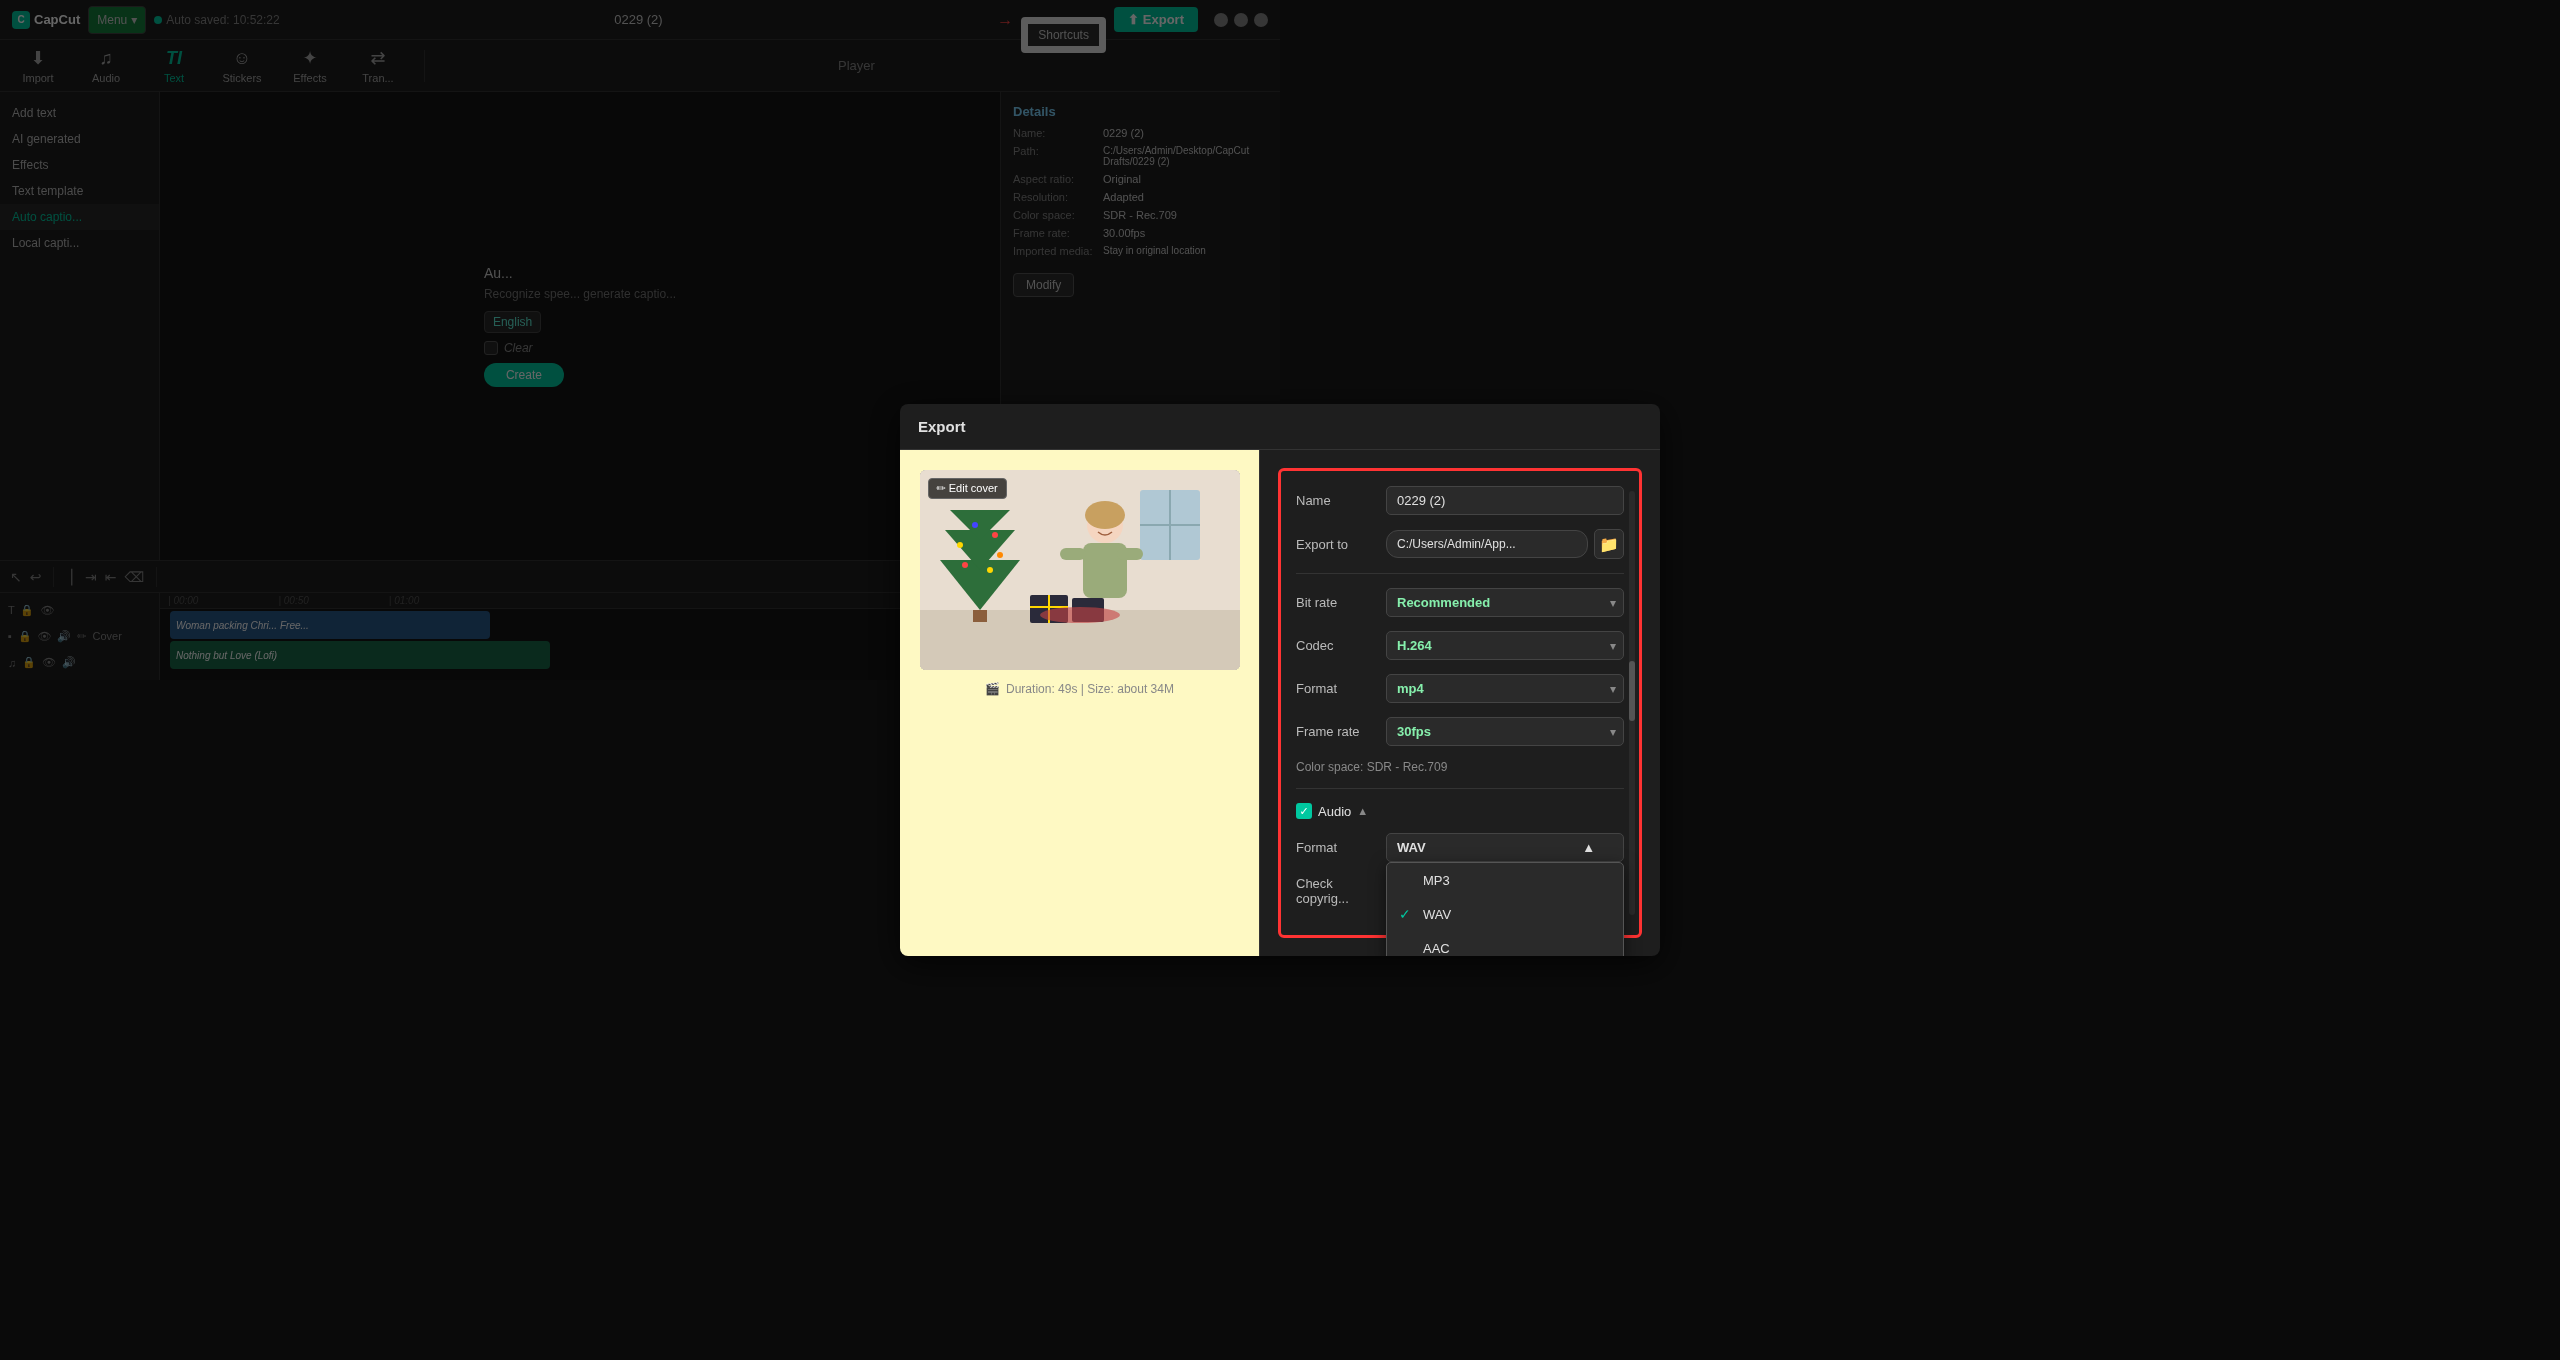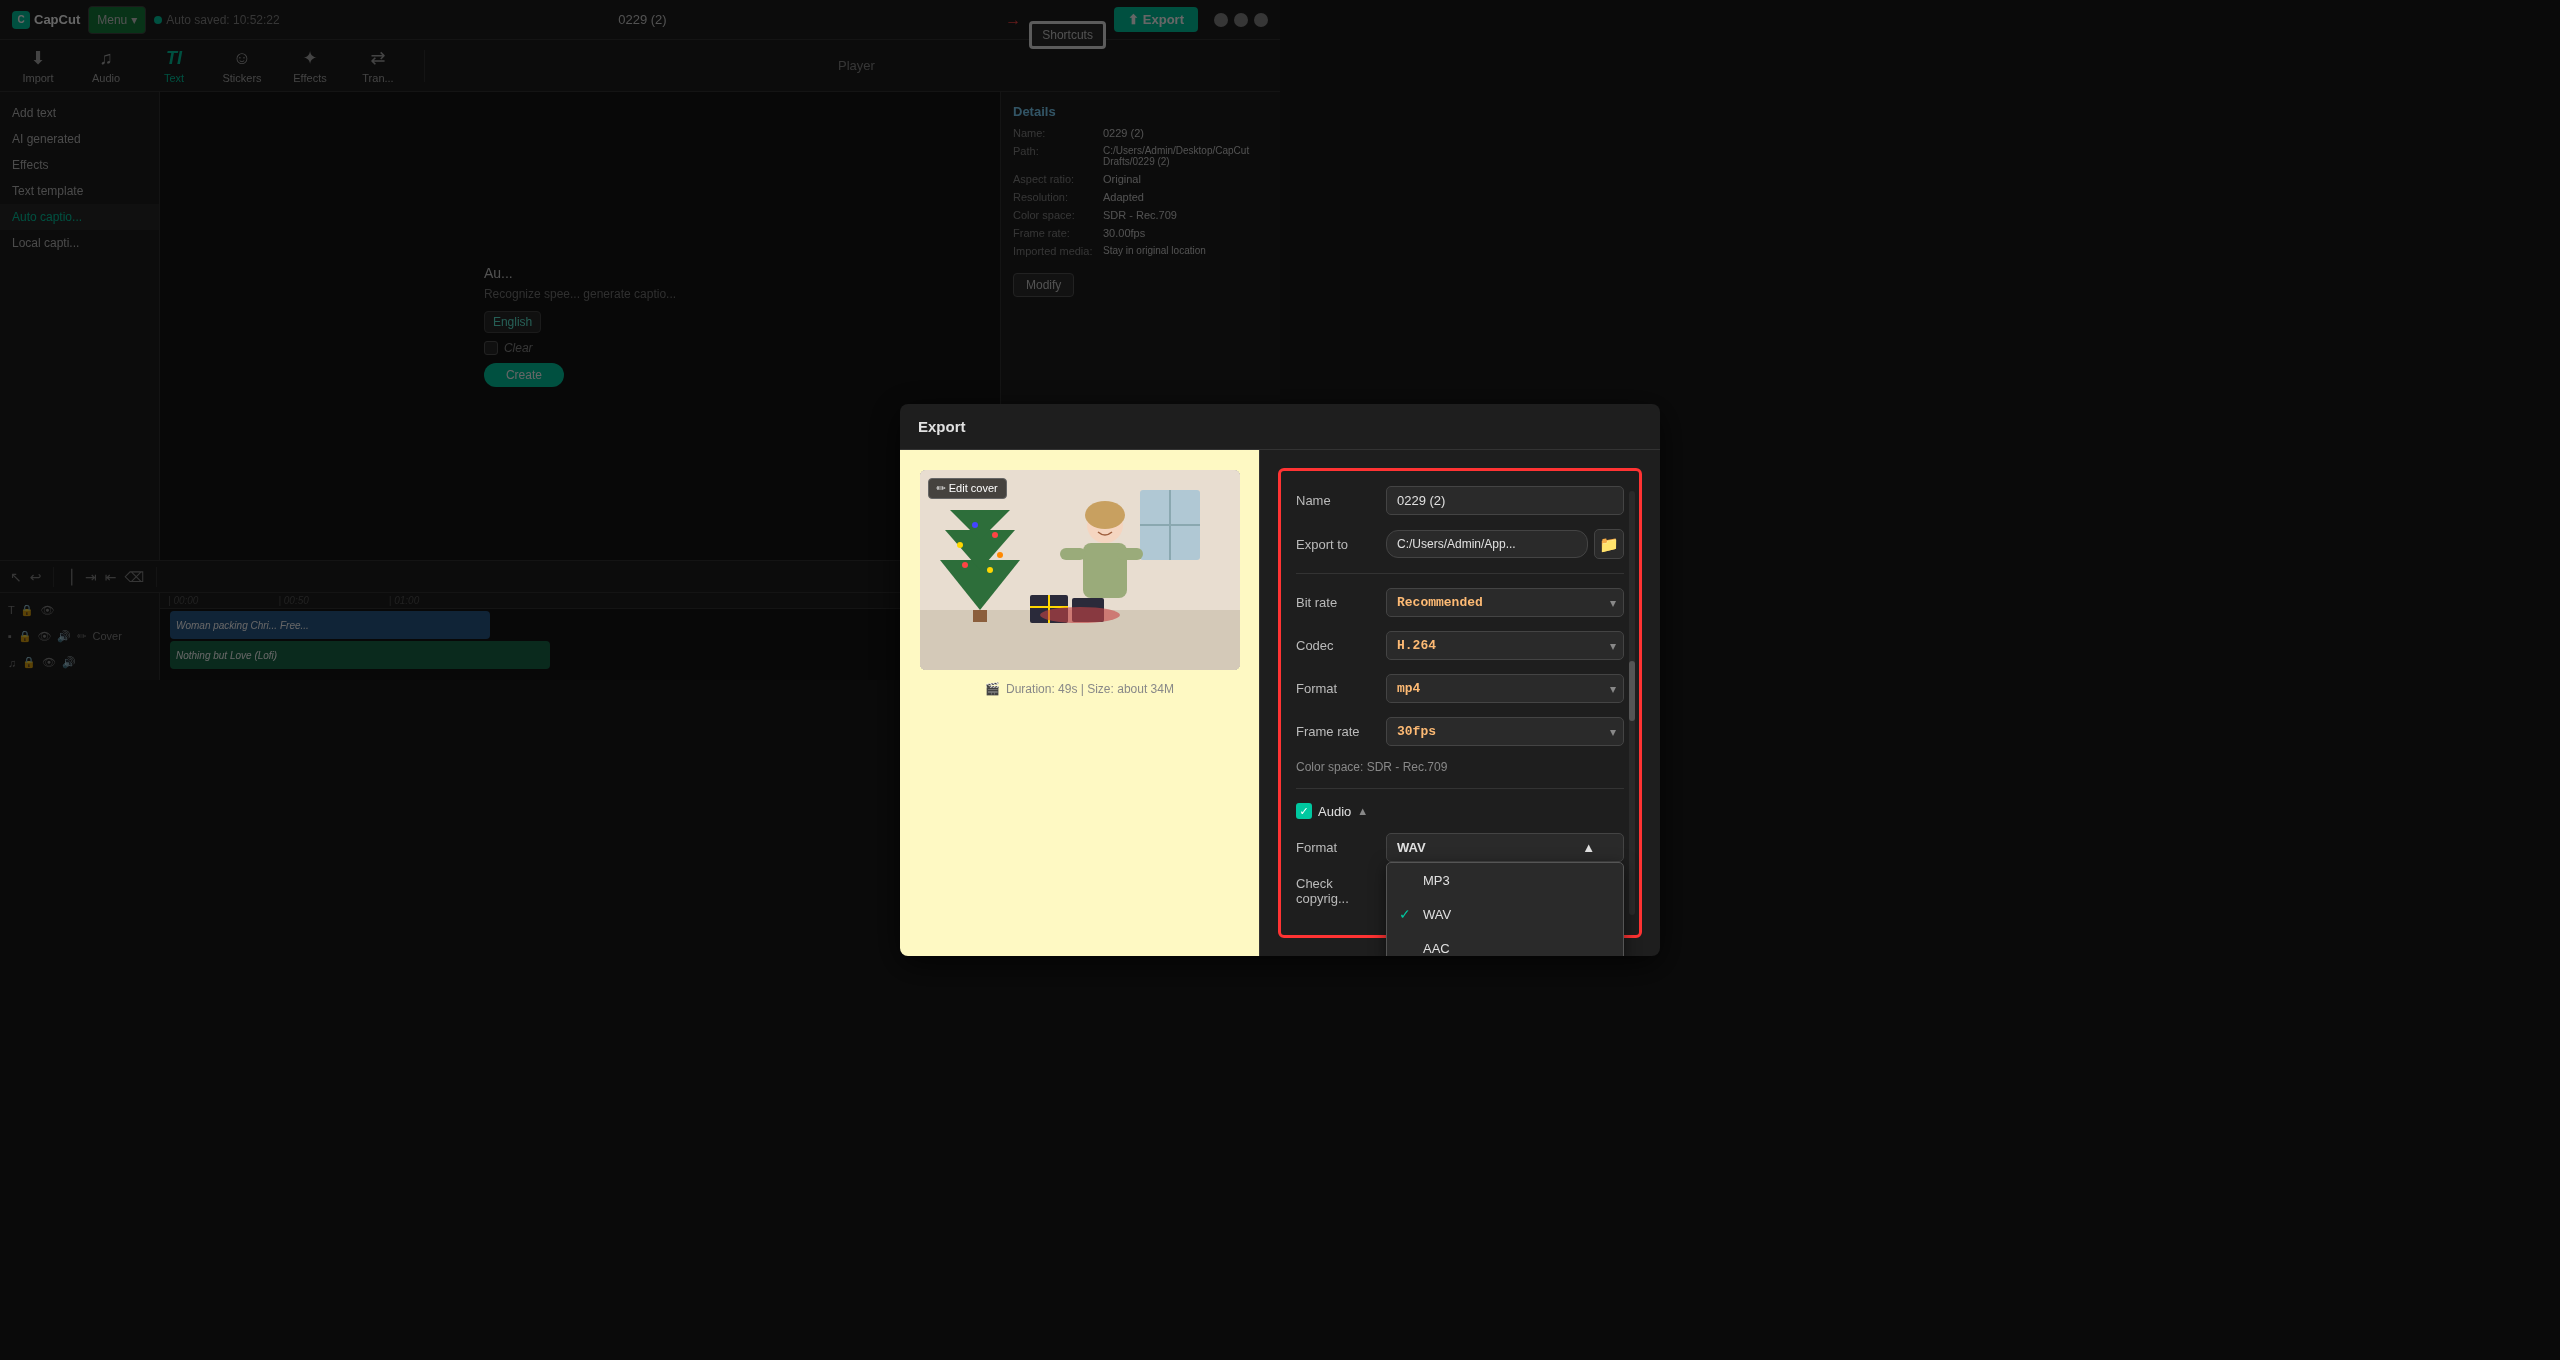--- a/index.html
+++ b/index.html
@@ -50,21 +50,21 @@
     }
     .auto-saved {
       display: flex; align-items: center; gap: 4px;
       font-size: 12px; color: #888;
     }
     .auto-saved-dot { width: 8px; height: 8px; background: #00c8a0; border-radius: 50%; }
     .top-center { flex: 1; text-align: center; font-size: 13px; color: #ccc; font-weight: 500; }
     .top-right { display: flex; align-items: center; gap: 8px; margin-left: auto; }
     .shortcuts-btn {
       background: #2d2d2d;
-      border: 3px solid #e5e5e5;
+      border: 7px solid #e5e5e5;
       border-radius: 4px;
       color: #ccc;
       padding: 4px 10px;
       font-size: 12px;
       cursor: pointer;
       margin-top: 30px;
     }
     .export-btn {
       background: #00c8a0;
       border: none;
@@ -384,29 +384,28 @@
     .form-select-label { width: 90px; font-size: 13px; color: #bbb; flex-shrink: 0; }
     .select-wrapper {
       flex: 1;
       position: relative;
     }
     .select-wrapper select {
       width: 100%;
       background: #2a2a2a;
       border: 1px solid #444;
       border-radius: 5px;
-      color: #fdba74;
+      color: #86efac;
       padding: 6px 28px 6px 10px;
       font-size: 13px;
       cursor: pointer;
       appearance: none;
       -webkit-appearance: none;
       outline: none;
       font-weight: 600;
-      font-family: Liberation Mono, monospace;
     }
     .select-arrow {
       position: absolute;
       right: 8px; top: 50%;
       transform: translateY(-50%);
       color: #888; font-size: 12px; pointer-events: none;
     }
     .color-space-text { font-size: 12px; color: #888; margin-bottom: 14px; padding-left: 0; }
 
     

